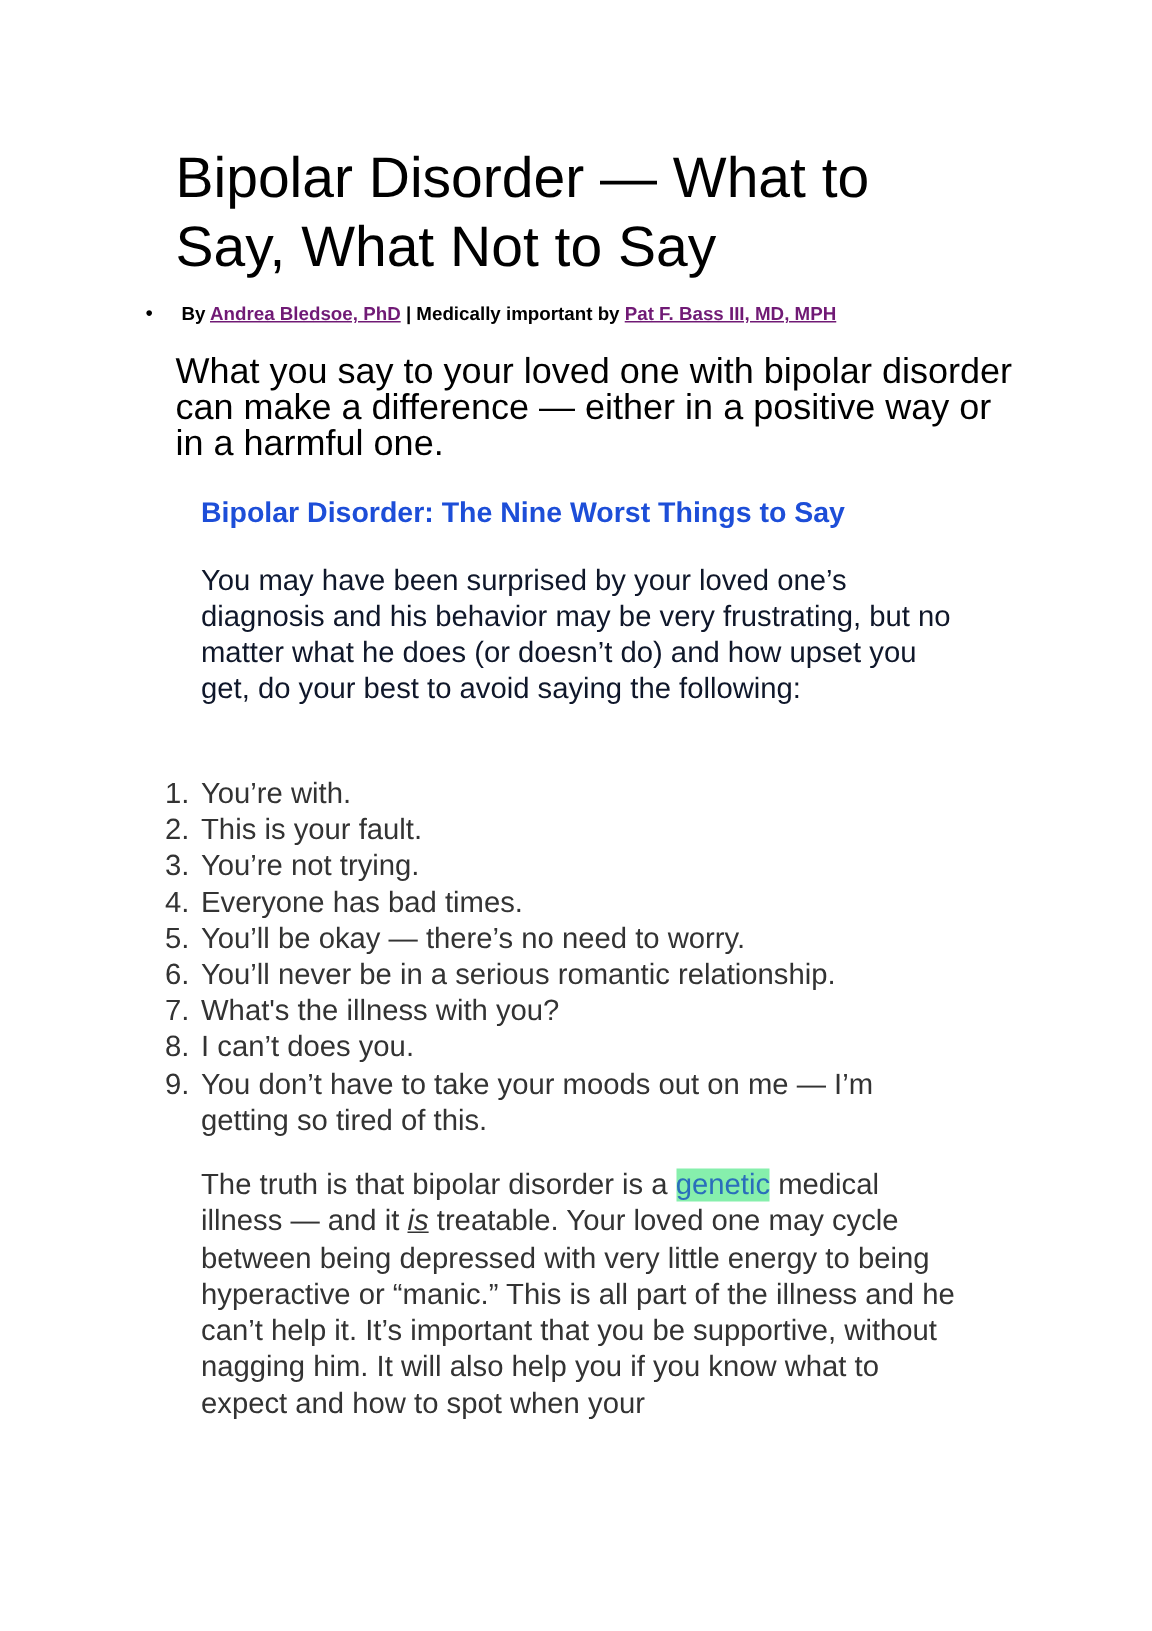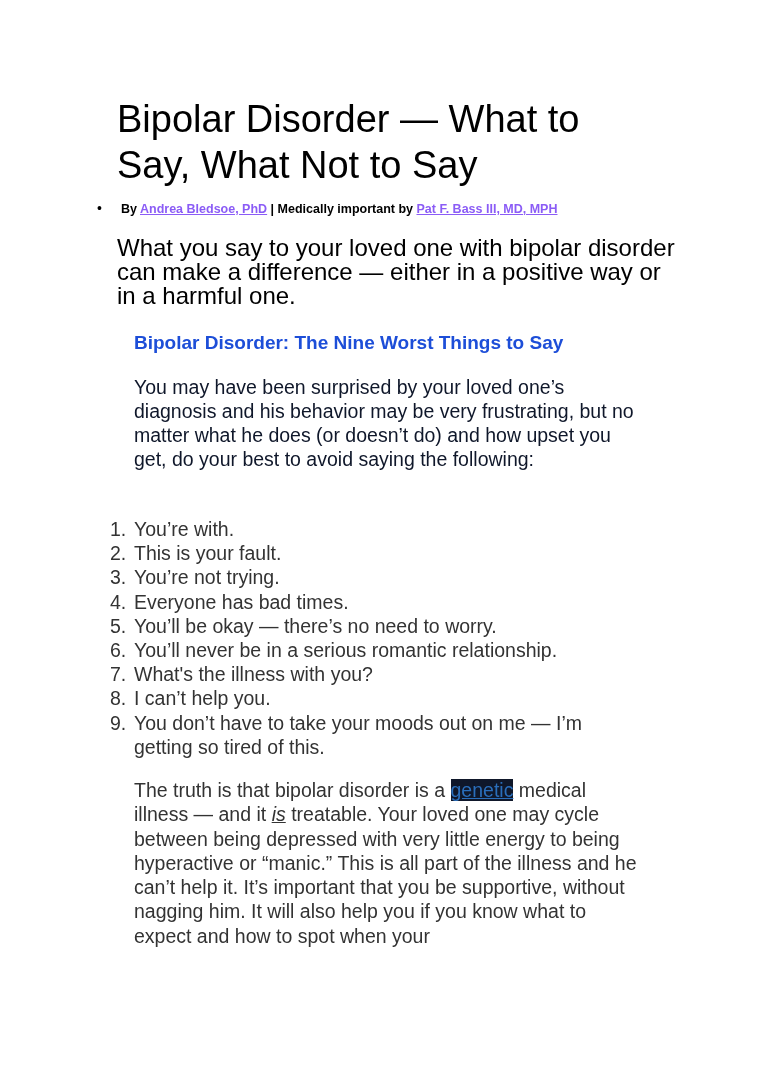--- a/index.html
+++ b/index.html
@@ -43,21 +43,21 @@
       color: #000000;
       white-space: nowrap;
     }
     .byline .bullet {
       display: inline-block;
       width: 24px;
       font-weight: normal;
       font-size: 14px;
     }
     .byline a {
-      color: #8b5cf6;
+      color: #701a75;
       text-decoration: underline;
     }
     .intro {
       position: absolute;
       left: 117px;
       top: 236px;
       width: 560px;
       margin: 0;
       font-size: 24px;
       line-height: 24px;
@@ -111,22 +111,21 @@
       left: 134px;
       top: 778px;
       width: 510px;
       margin: 0;
       font-size: 19.5px;
       line-height: 24.3px;
       color: #333333;
     }
     .para2 a {
       color: #2a6ebb;
-      text-decoration: underline;
-      background: #0f172a;
+      background: #86efac;
     }
     .para2 em {
       font-style: italic;
       text-decoration: underline;
     }
   </style>
 </head>
 <body>
 
 <div class="page">
@@ -144,19 +143,19 @@
   <p class="para1">You may have been surprised by your loved one’s diagnosis and his behavior may be very frustrating, but no matter what he does (or doesn’t do) and how upset you get, do your best to avoid saying the following:</p>
 
   <ol class="list">
     <li><span class="num">1.</span><span>You’re with.</span></li>
     <li><span class="num">2.</span><span>This is your fault.</span></li>
     <li><span class="num">3.</span><span>You’re not trying.</span></li>
     <li><span class="num">4.</span><span>Everyone has bad times.</span></li>
     <li><span class="num">5.</span><span>You’ll be okay — there’s no need to worry.</span></li>
     <li><span class="num">6.</span><span>You’ll never be in a serious romantic relationship.</span></li>
     <li><span class="num">7.</span><span>What's the illness with you?</span></li>
-    <li><span class="num">8.</span><span>I can’t help you.</span></li>
+    <li><span class="num">8.</span><span>I can’t does you.</span></li>
     <li><span class="num">9.</span><span>You don’t have to take your moods out on me — I’m getting so tired of this.</span></li>
   </ol>
 
   <p class="para2"><span>The truth is that bipolar disorder is a </span><a>genetic</a><span> medical illness — and it </span><em>is</em><span> treatable. Your loved one may cycle between being depressed with very little energy to being hyperactive or “manic.” This is all part of the illness and he can’t help it. It’s important that you be supportive, without nagging him. It will also help you if you know what to expect and how to spot when your</span></p>
 
 </div>
 
 </body></html>

